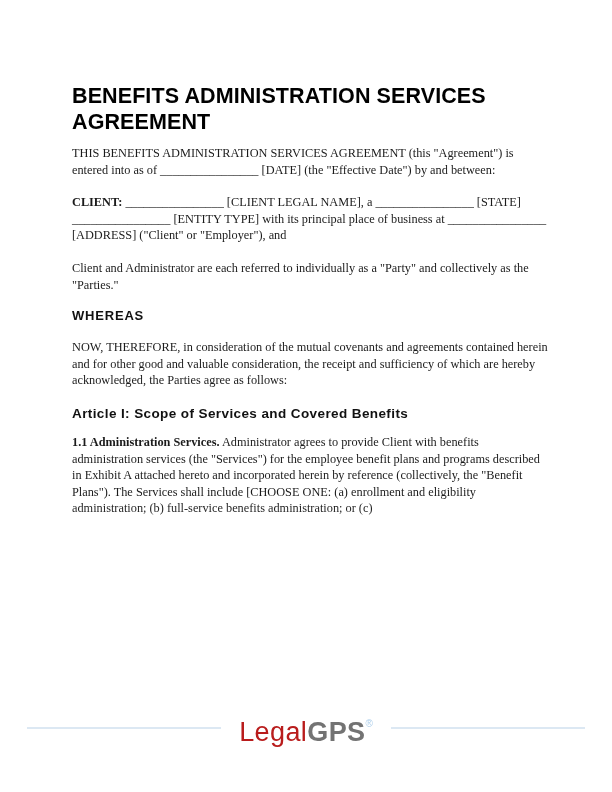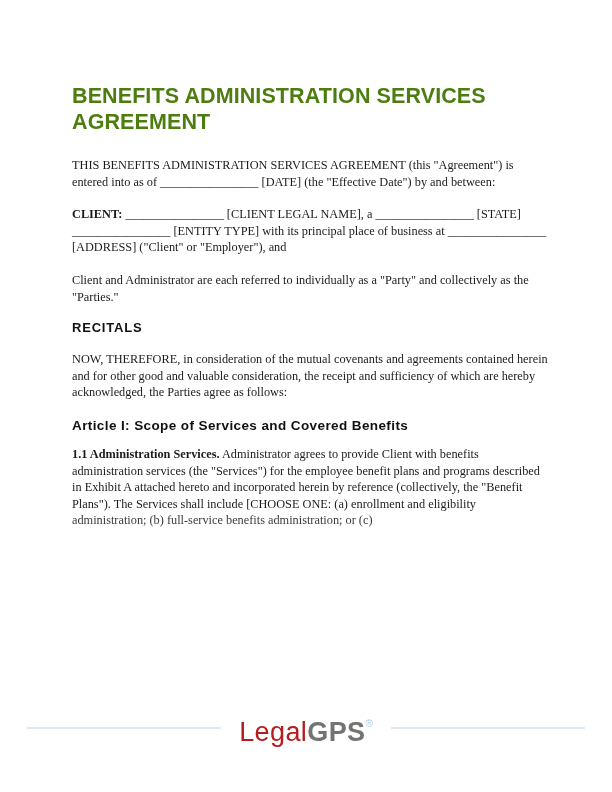--- a/index.html
+++ b/index.html
@@ -17,26 +17,26 @@
     width: 478px;
     color: #1b1b1b;
     font-size: 12.3px;
     line-height: 16.6px;
   }
   h1.doc-title {
     font-family: "Liberation Sans", sans-serif;
     font-weight: bold;
     font-size: 21.5px;
     line-height: 26px;
-    color: #4d7c0f;
+    color: #000000;
     letter-spacing: 0.1px;
     margin: 83px 0 0 0;
   }
   p.body { margin: 16px 0 0 0; }
-  p.body.first { margin-top: 22px; }
+  p.body.first { margin-top: 10px; }
   p.body b { font-weight: bold; margin-top: 12px; }
   h2.section {
     font-family: "Liberation Sans", sans-serif;
     font-weight: bold;
     font-size: 13px;
     line-height: 15px;
     color: #111111;
     letter-spacing: 0.8px;
     margin: 15px 0 0 0;
   }
@@ -97,21 +97,21 @@
 
     <p class="body">
       <b>CLIENT:</b><span> ________________ [CLIENT LEGAL NAME], a ________________ [STATE] ________________ [ENTITY TYPE] with its principal place of business at ________________ [ADDRESS] ("Client" or "Employer"), and</span>
     </p>
 
 
     <p class="body">
       <span>Client and Administrator are each referred to individually as a "Party" and collectively as the "Parties."</span>
     </p>
 
-    <h2 class="section">RECITALS</h2>
+    <h2 class="section">WHEREAS</h2>
 
 
 
     <p class="body">
       <span>NOW, THEREFORE, in consideration of the mutual covenants and agreements contained herein and for other good and valuable consideration, the receipt and sufficiency of which are hereby acknowledged, the Parties agree as follows:</span>
     </p>
 
     <h2 class="section article">Article I: Scope of Services and Covered Benefits</h2>
 
     <p class="body s11">

